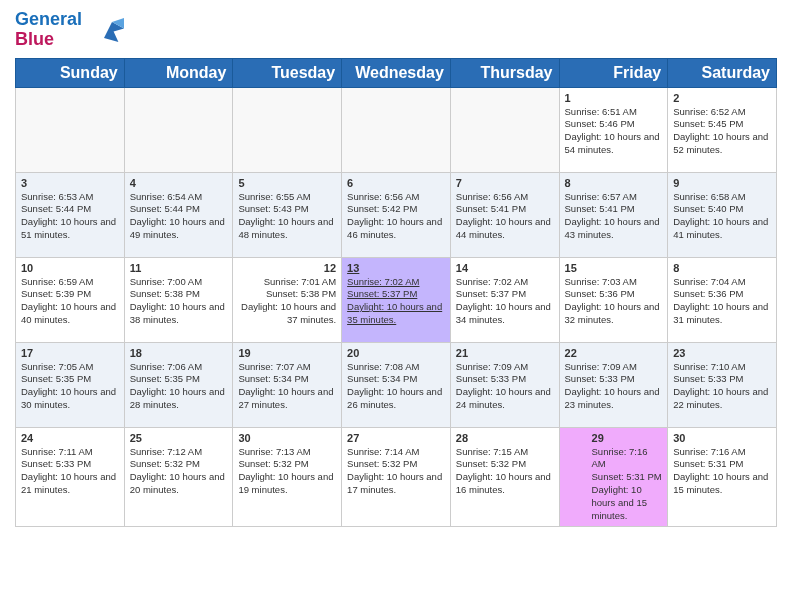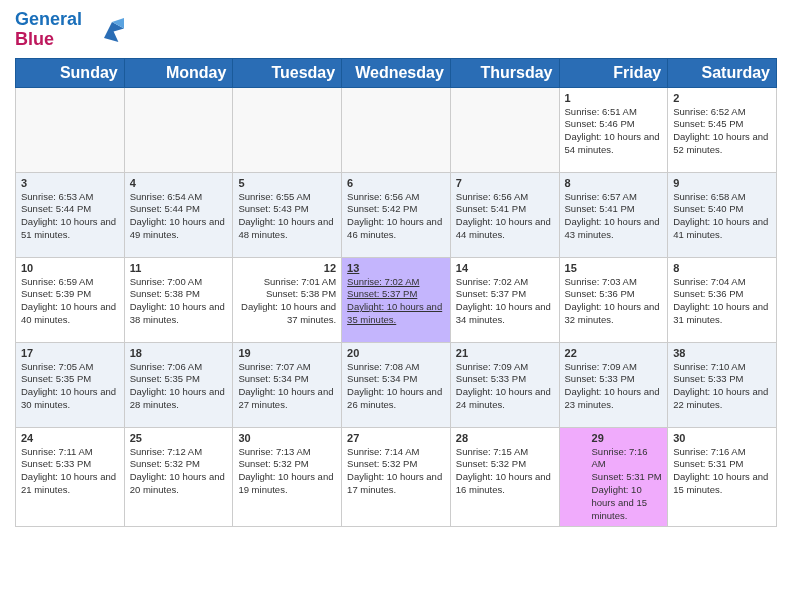--- a/index.html
+++ b/index.html
@@ -228,21 +228,21 @@
           </td>
           <td style="background: rgb(237, 242, 248);">
             <span class="day-num">21</span>
             <div class="cell-text">Sunrise: 7:09 AM<br>Sunset: 5:33 PM<br>Daylight: 10 hours and 24 minutes.</div>
           </td>
           <td style="background: rgb(237, 242, 248);">
             <span class="day-num">22</span>
             <div class="cell-text">Sunrise: 7:09 AM<br>Sunset: 5:33 PM<br>Daylight: 10 hours and 23 minutes.</div>
           </td>
           <td style="background: rgb(237, 242, 248);">
-            <span class="day-num">38</span>
+            <span class="day-num">23</span>
             <div class="cell-text">Sunrise: 7:10 AM<br>Sunset: 5:33 PM<br>Daylight: 10 hours and 22 minutes.</div>
           </td>
         </tr>
         <tr>
           <td style="background: rgb(255, 255, 255);">
             <span class="day-num">24</span>
             <div class="cell-text">Sunrise: 7:11 AM<br>Sunset: 5:33 PM<br>Daylight: 10 hours and 21 minutes.</div>
           </td>
           <td style="background: rgb(255, 255, 255);">
             <span class="day-num">25</span>

